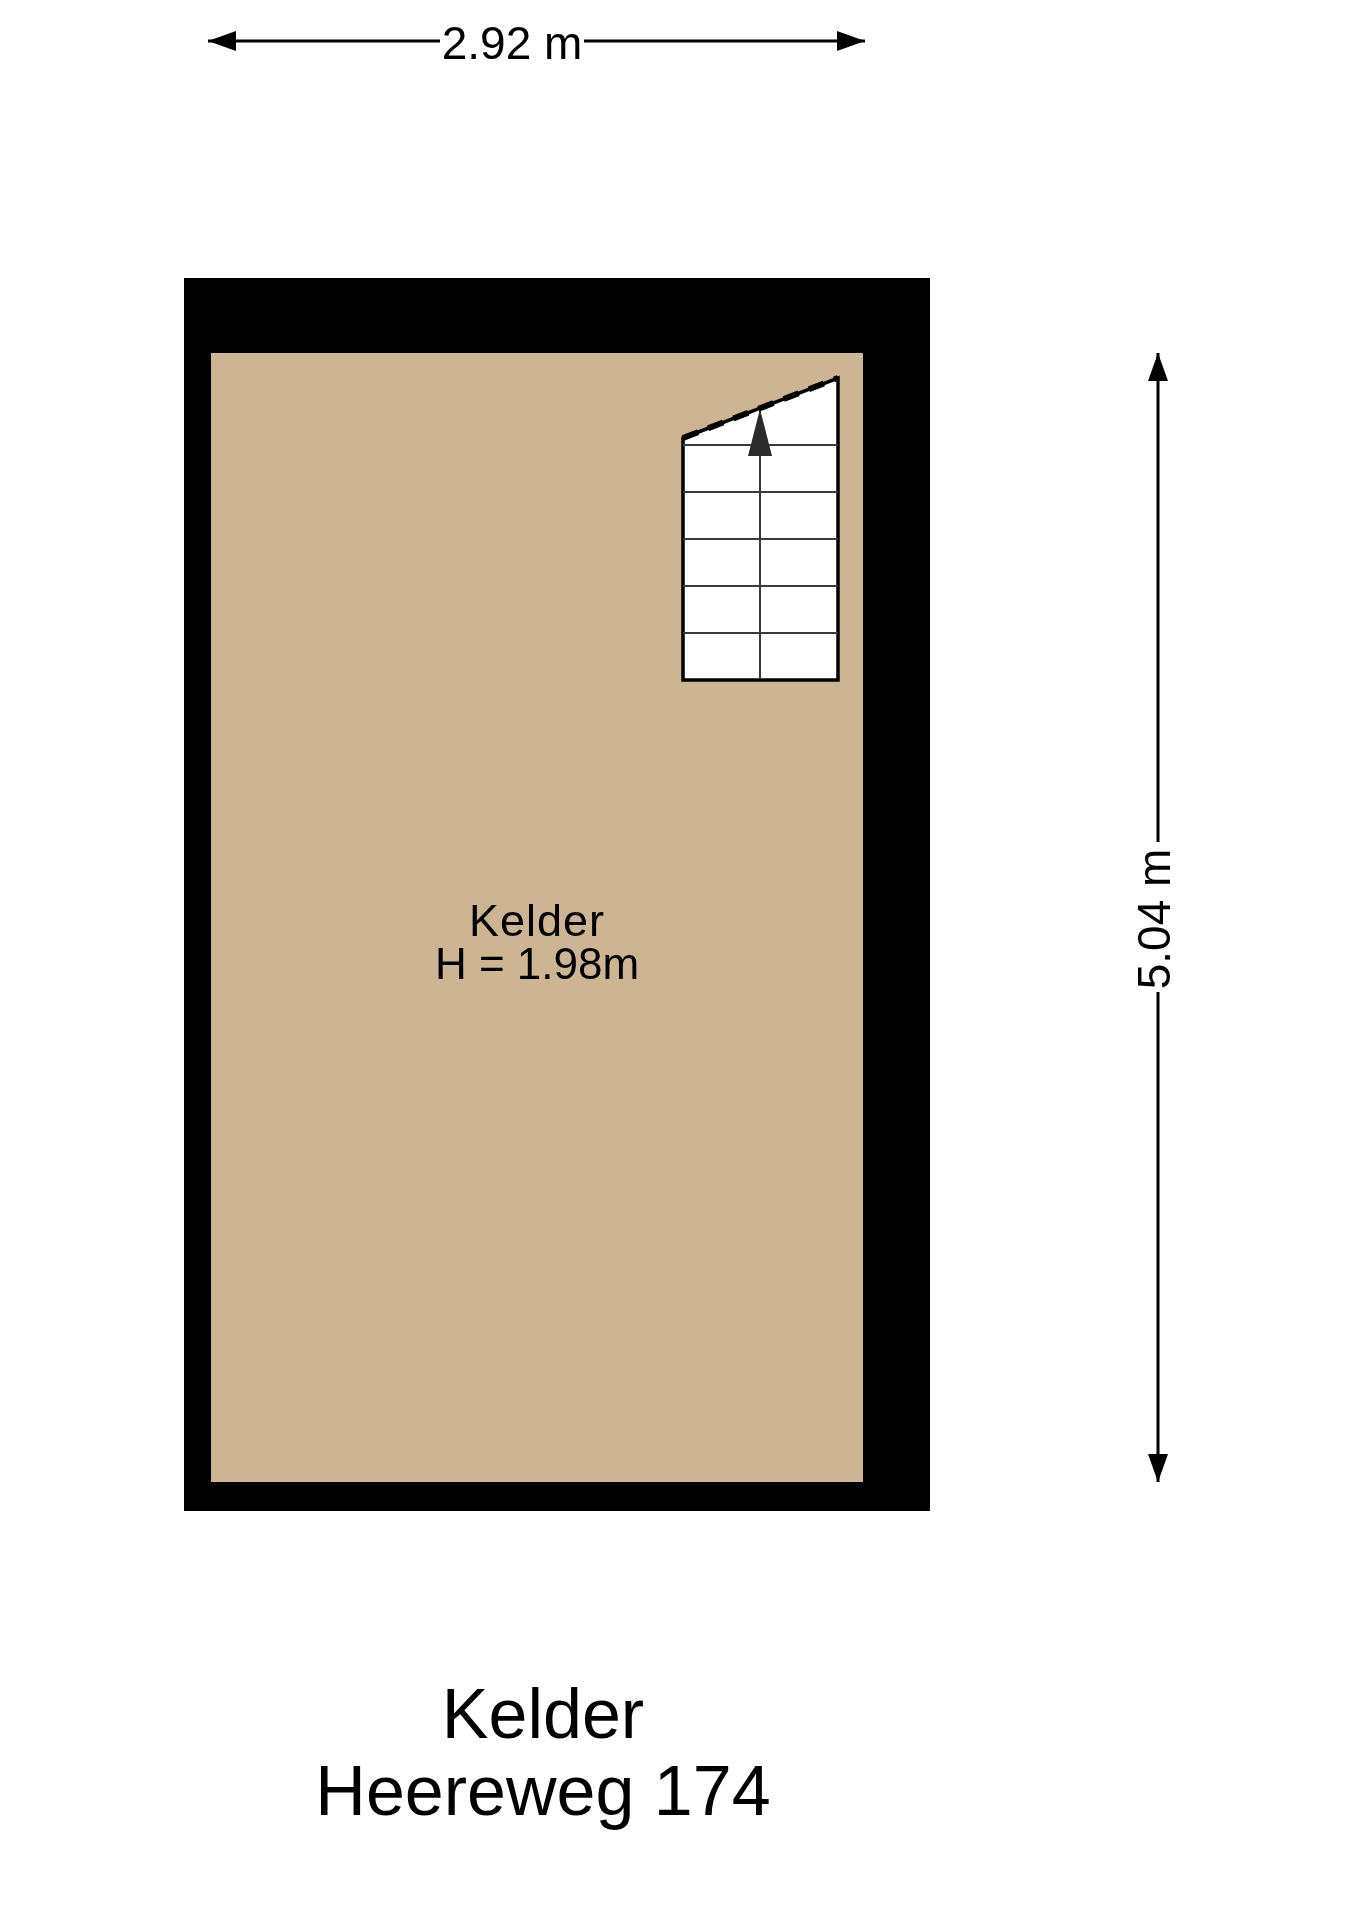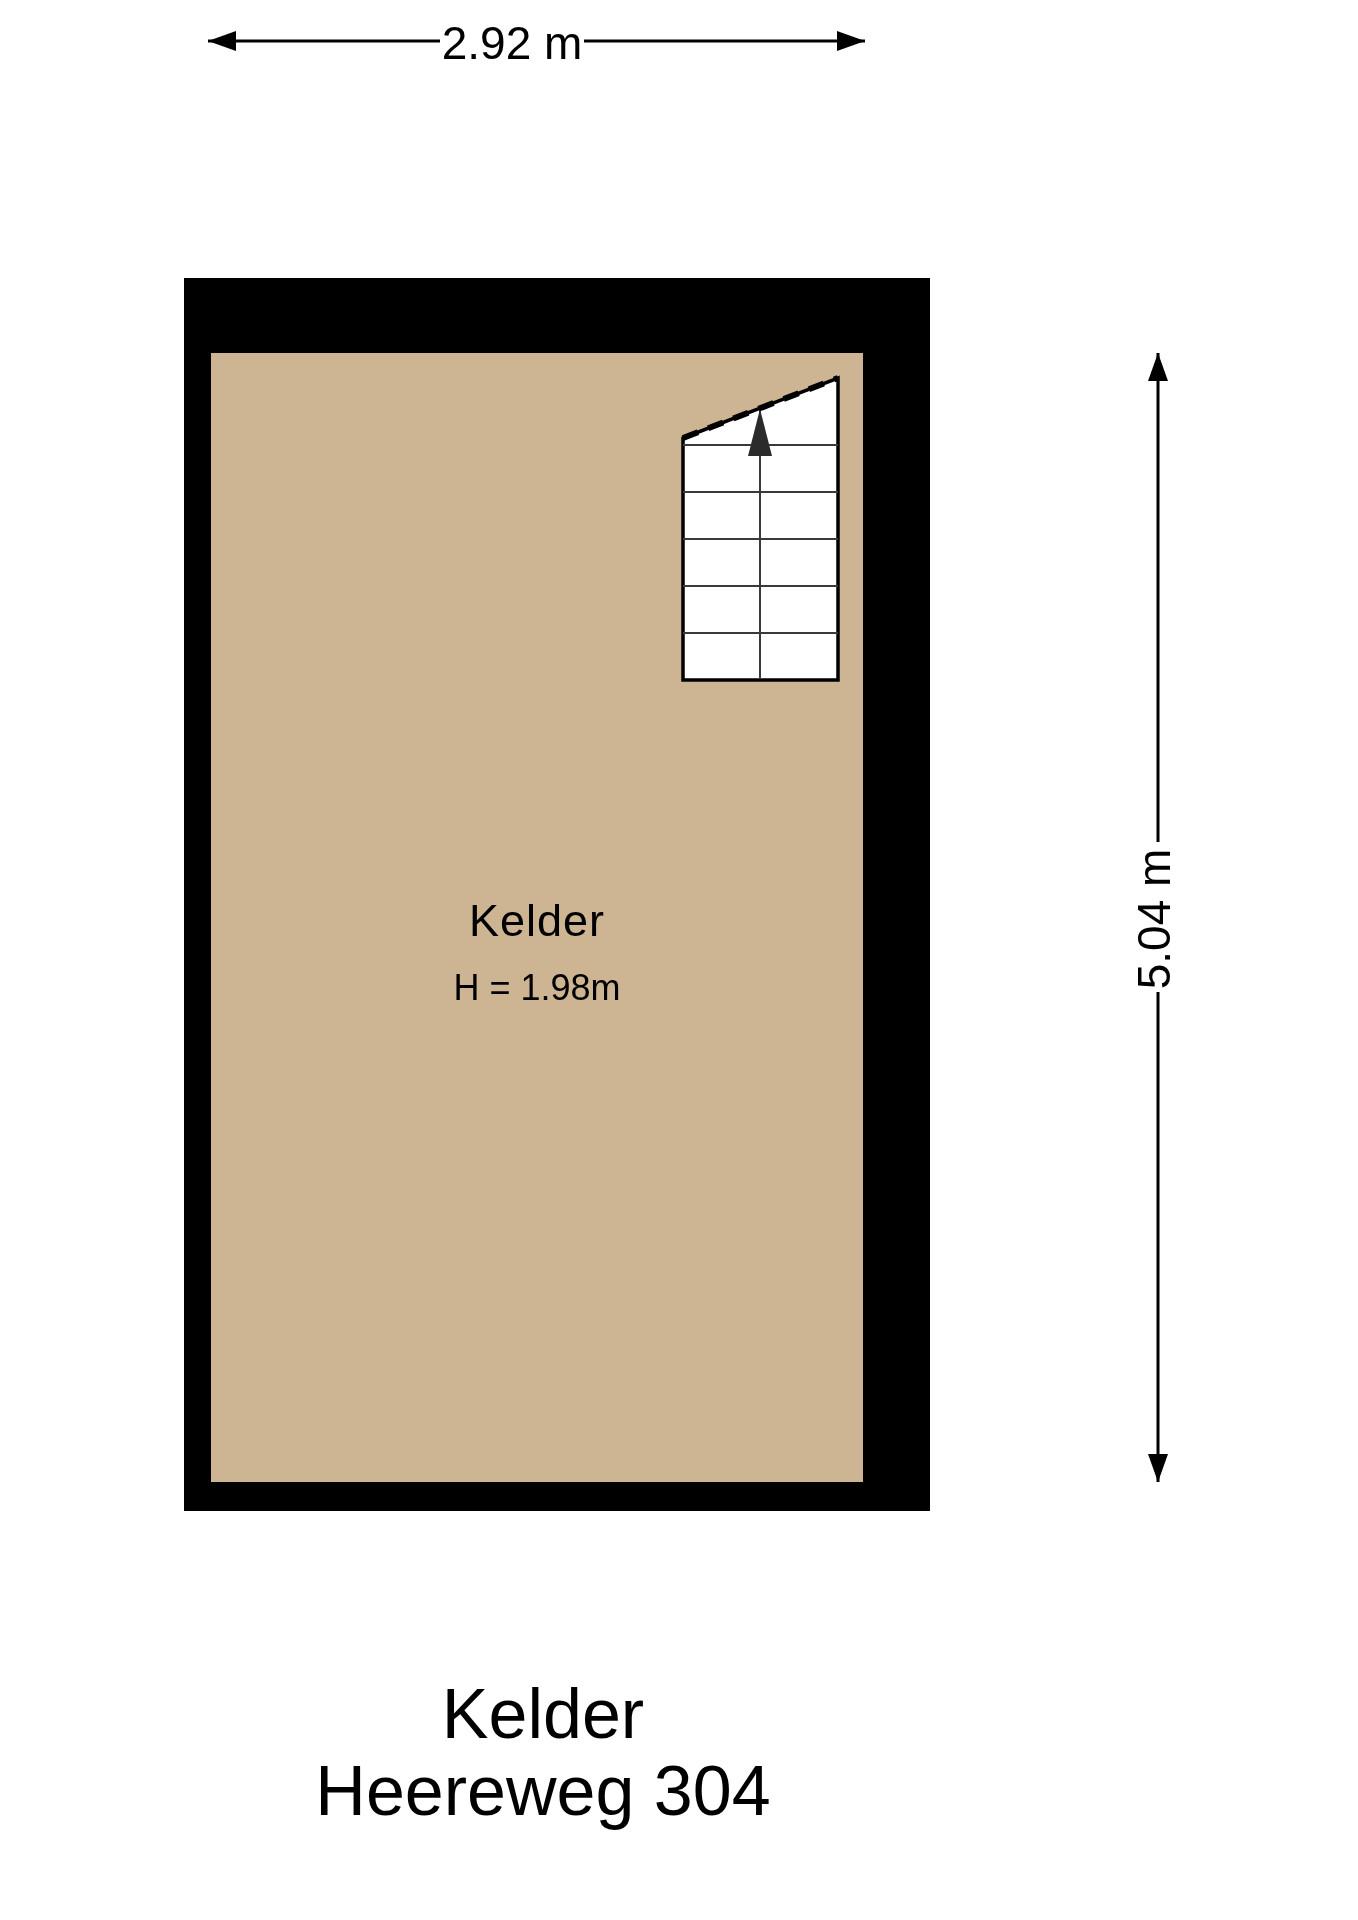--- a/index.html
+++ b/index.html
@@ -45,22 +45,21 @@
     left: 537px;
     top: 921px;
     transform: translate(-50%, -50%);
     font-size: 45px;
     letter-spacing: 1px;
   }
   .room-height {
     left: 537px;
     top: 964px;
     transform: translate(-50%, -50%);
-    font-size: 36px;
-    margin-top: 24px;
+    font-size: 44px;
   }
   .title-block {
     position: absolute;
     left: 543px;
     top: 1676px;
     transform: translateX(-50%);
     text-align: center;
     font-size: 70px;
     line-height: 77px;
     white-space: nowrap;
@@ -111,16 +110,16 @@
   </svg>
 
   <div class="label dim-label-top">2.92 m</div>
   <div class="label dim-label-right">5.04 m</div>
 
   <div class="label room-name">Kelder</div>
   <div class="label room-height">H = 1.98m</div>
 
   <div class="title-block">
     <div>Kelder</div>
-    <div>Heereweg 304</div>
+    <div>Heereweg 174</div>
   </div>
 
 </div>
 
 </body></html>

